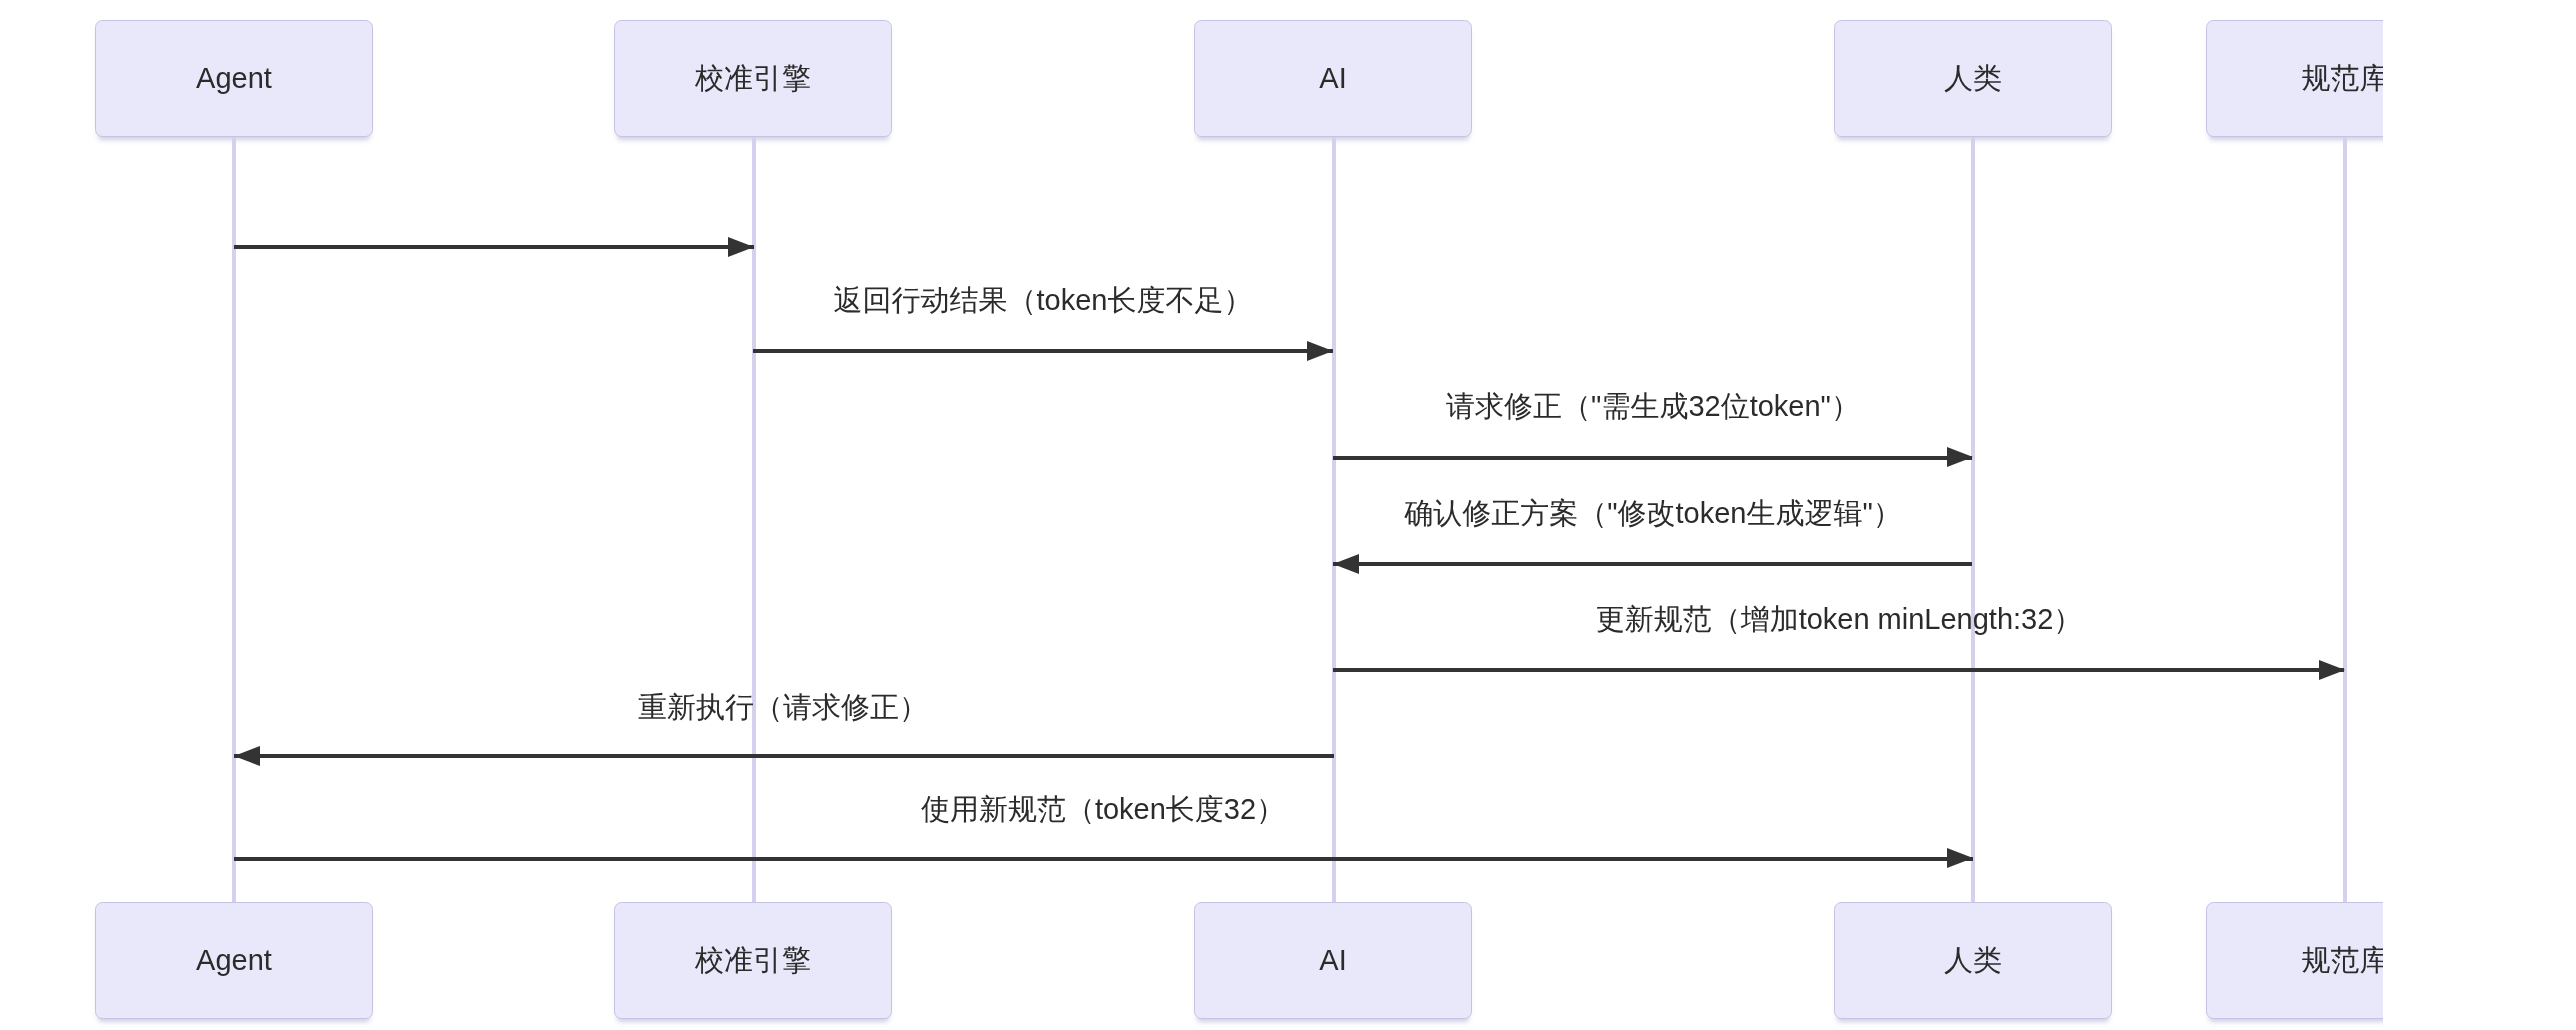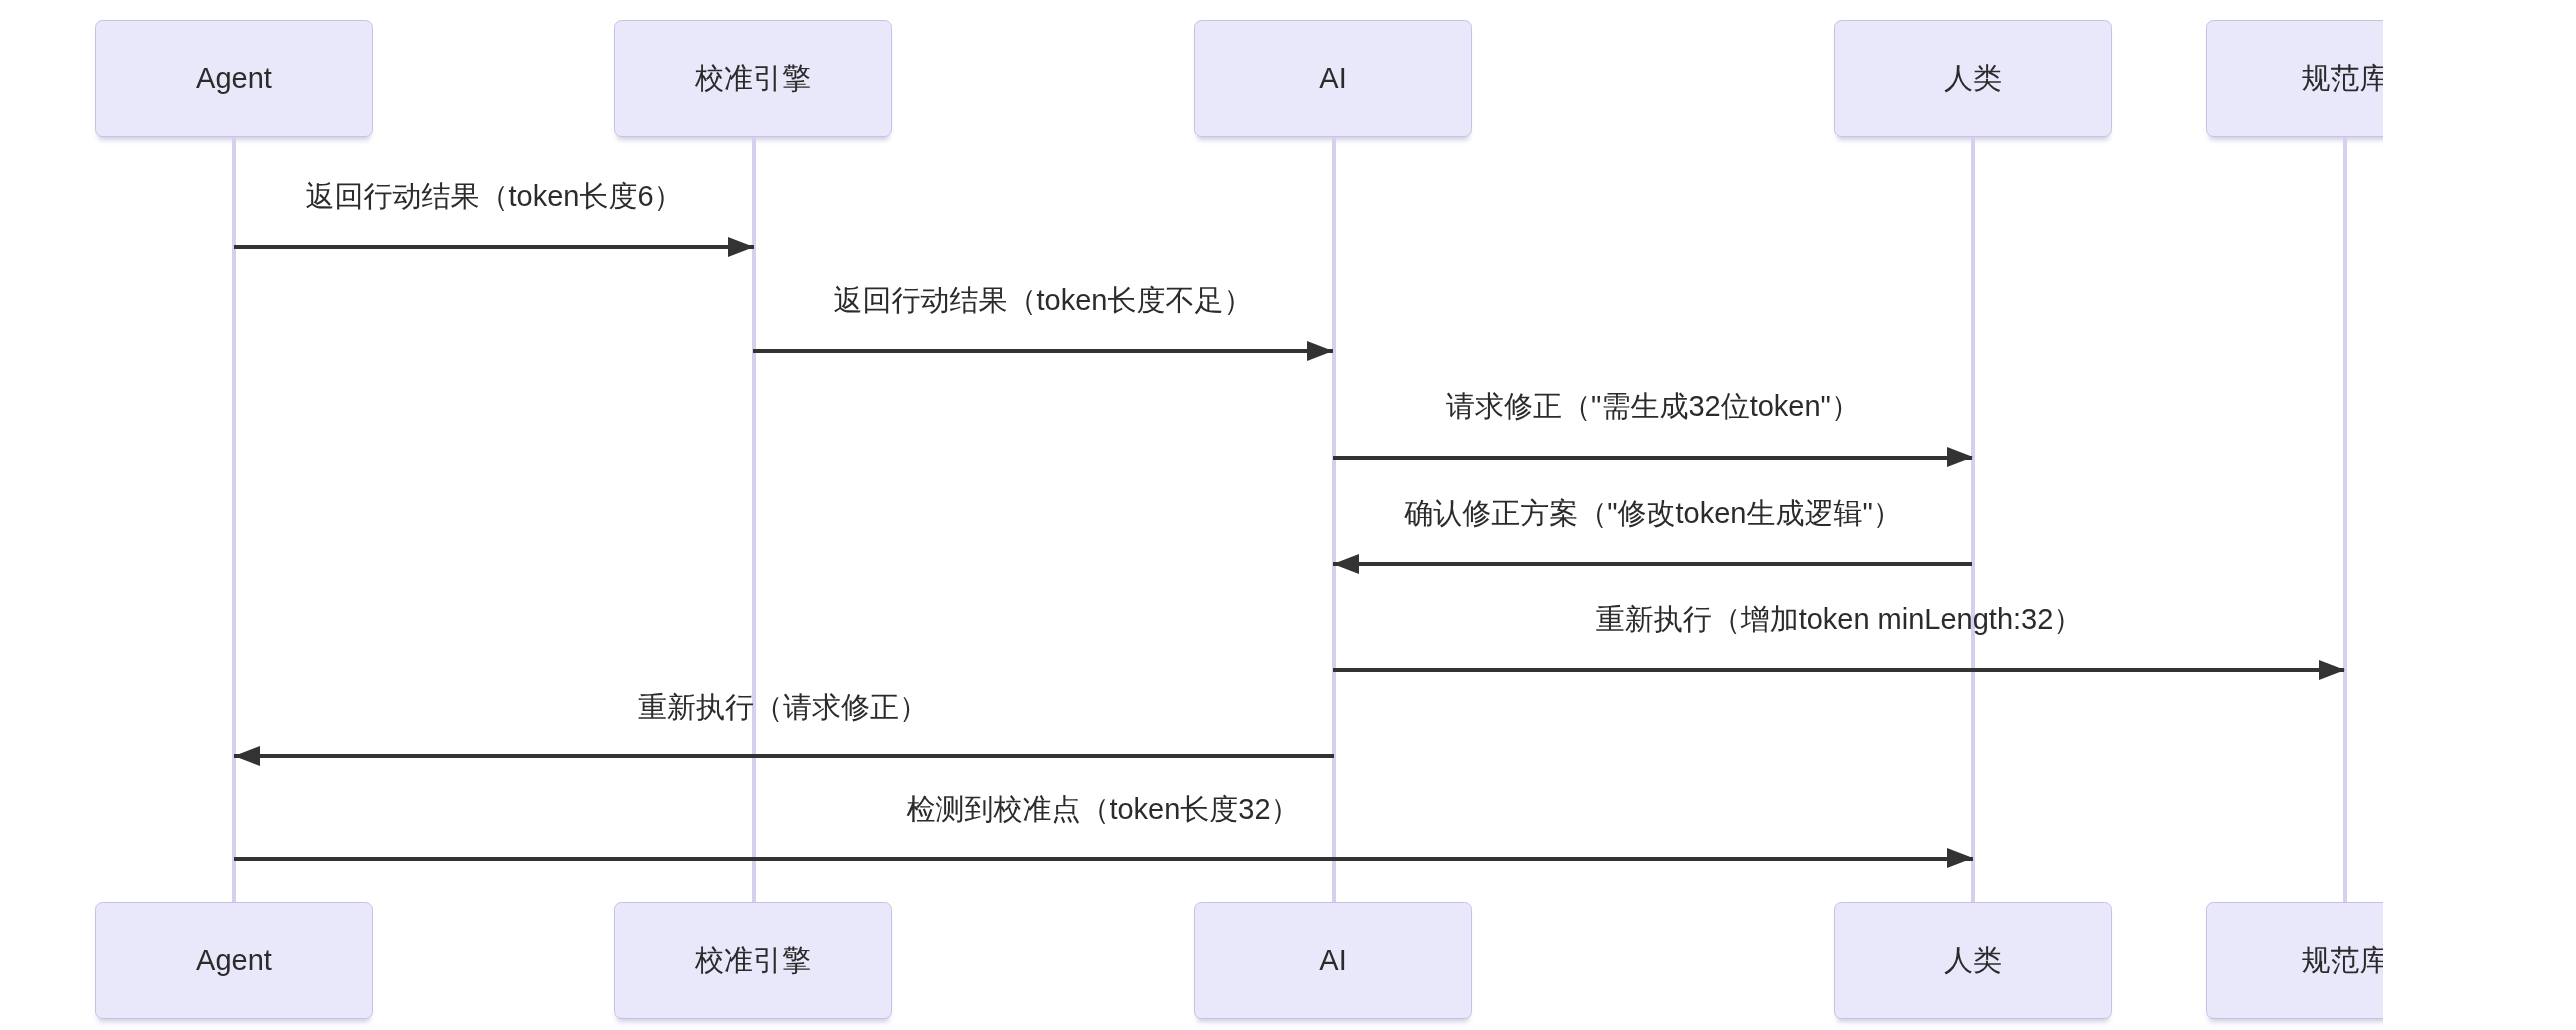--- a/index.html
+++ b/index.html
@@ -67,45 +67,44 @@
   <div class="actor-box top" style="left:1194px">AI</div>
   <div class="actor-box top" style="left:1834px">人类</div>
   <div class="actor-box top" style="left:2206px">规范库</div>
 
   <div class="lifeline" style="left:232px"></div>
   <div class="lifeline" style="left:752px"></div>
   <div class="lifeline" style="left:1332px"></div>
   <div class="lifeline" style="left:1971px"></div>
   <div class="lifeline" style="left:2343px"></div>
 
-  <div class="msg-label" style="left:494px; top:197px">返回行动结果（token长度6）</div>
   <div class="msg-line" style="left:234px; top:245px; width:520px"></div>
   <div class="arrowhead right" style="left:728px; top:237px"></div>
 
   <div class="msg-label" style="left:1043px; top:301px">返回行动结果（token长度不足）</div>
   <div class="msg-line" style="left:753px; top:349px; width:580px"></div>
   <div class="arrowhead right" style="left:1307px; top:341px"></div>
 
   <div class="msg-label" style="left:1653px; top:407px">请求修正（"需生成32位token"）</div>
   <div class="msg-line" style="left:1333px; top:456px; width:639px"></div>
   <div class="arrowhead right" style="left:1947px; top:447px"></div>
 
   <div class="msg-label" style="left:1653px; top:514px">确认修正方案（"修改token生成逻辑"）</div>
   <div class="msg-line" style="left:1333px; top:562px; width:639px"></div>
   <div class="arrowhead left" style="left:1333px; top:554px"></div>
 
-  <div class="msg-label" style="left:1839px; top:620px">重新执行（增加token minLength:32）</div>
+  <div class="msg-label" style="left:1839px; top:620px">更新规范（增加token minLength:32）</div>
   <div class="msg-line" style="left:1333px; top:668px; width:1011px"></div>
   <div class="arrowhead right" style="left:2319px; top:660px"></div>
 
   <div class="msg-label" style="left:783px; top:708px">重新执行（请求修正）</div>
   <div class="msg-line" style="left:234px; top:754px; width:1100px"></div>
   <div class="arrowhead left" style="left:234px; top:746px"></div>
 
-  <div class="msg-label" style="left:1103px; top:810px">检测到校准点（token长度32）</div>
+  <div class="msg-label" style="left:1103px; top:810px">使用新规范（token长度32）</div>
   <div class="msg-line" style="left:234px; top:857px; width:1739px"></div>
   <div class="arrowhead right" style="left:1947px; top:848px"></div>
 
   <div class="actor-box bottom" style="left:95px">Agent</div>
   <div class="actor-box bottom" style="left:614px">校准引擎</div>
   <div class="actor-box bottom" style="left:1194px">AI</div>
   <div class="actor-box bottom" style="left:1834px">人类</div>
   <div class="actor-box bottom" style="left:2206px">规范库</div>
 
 </div>

